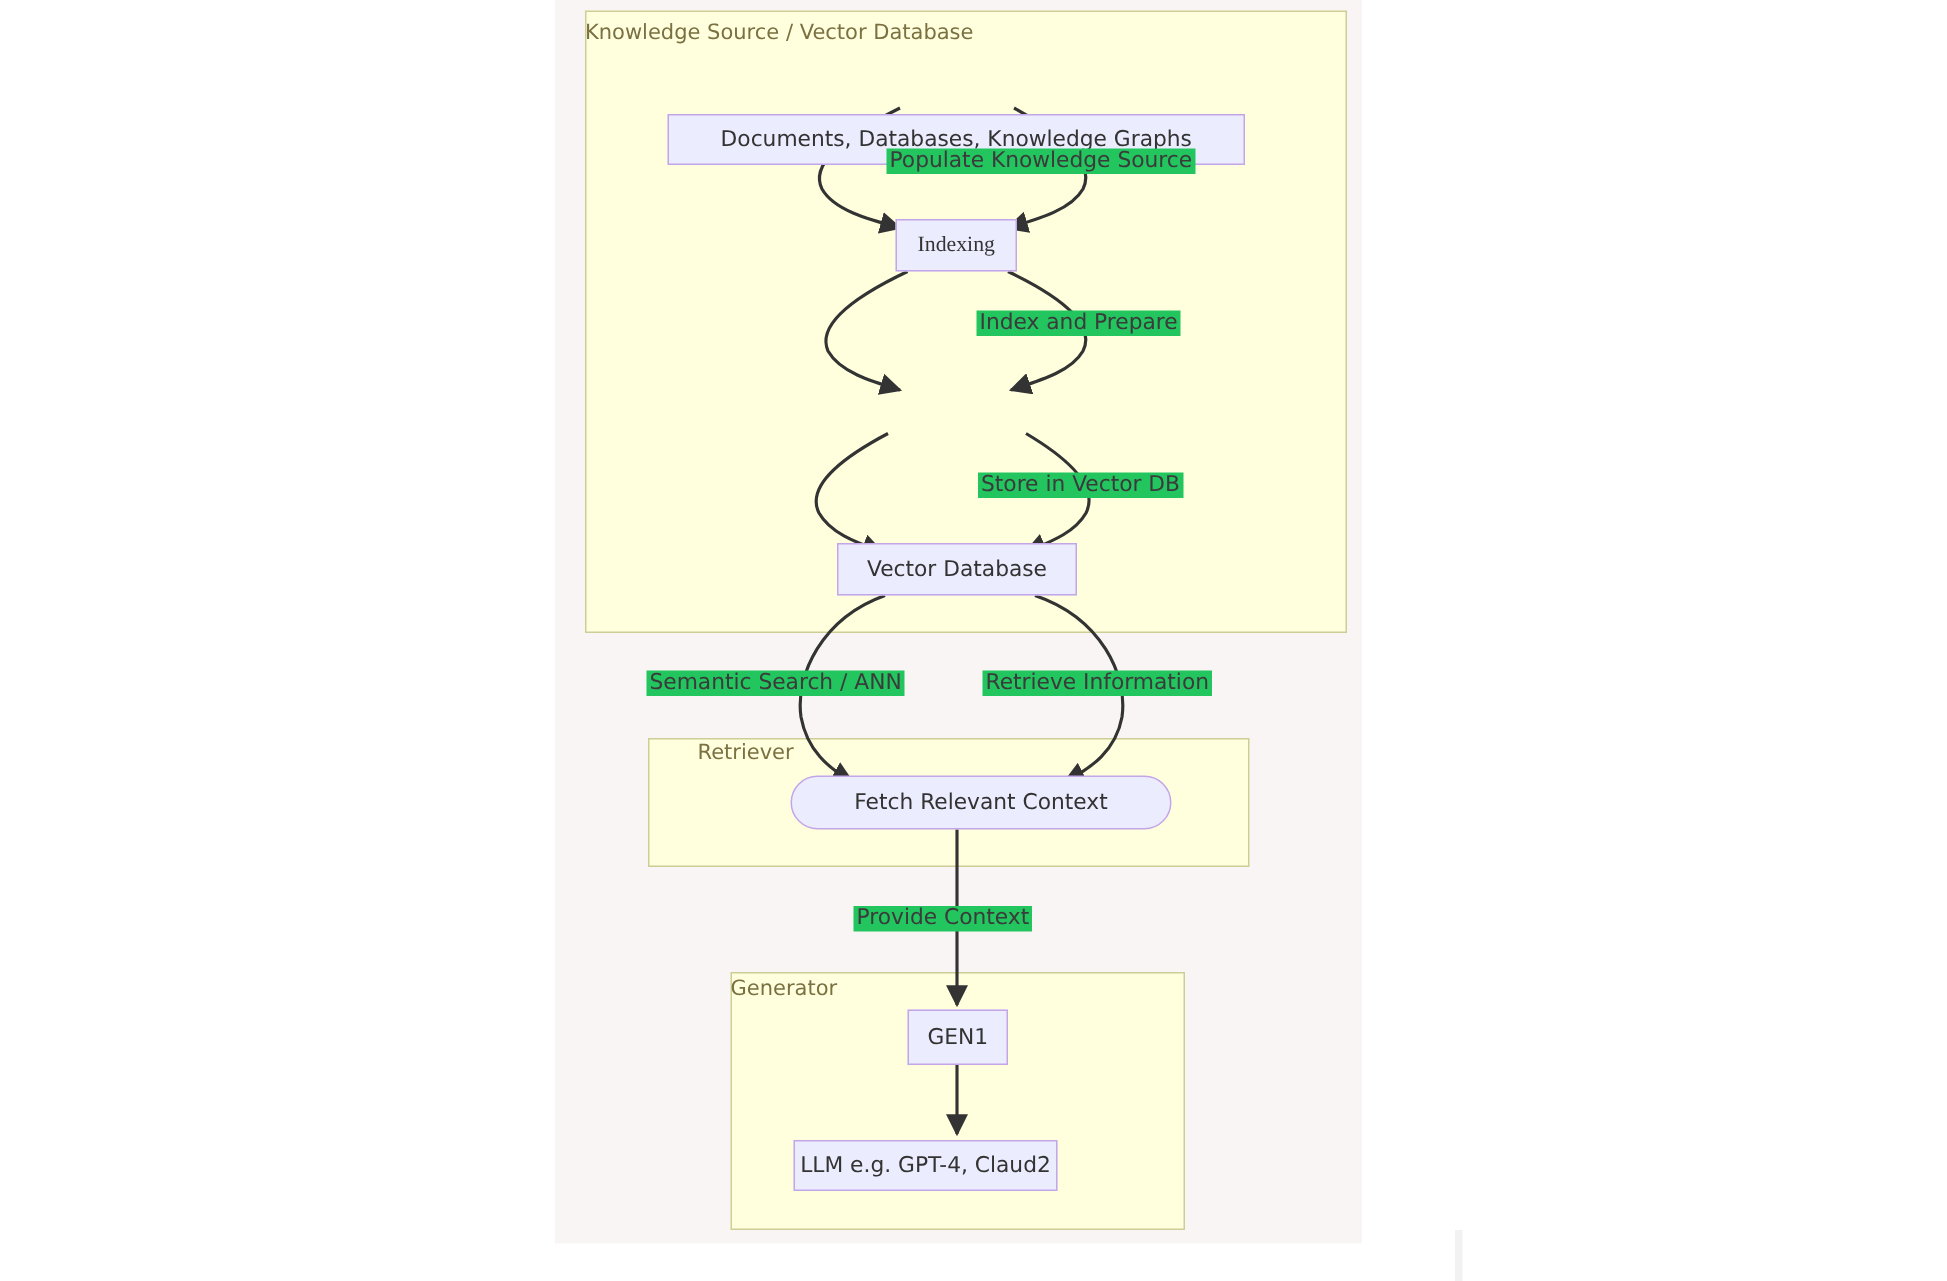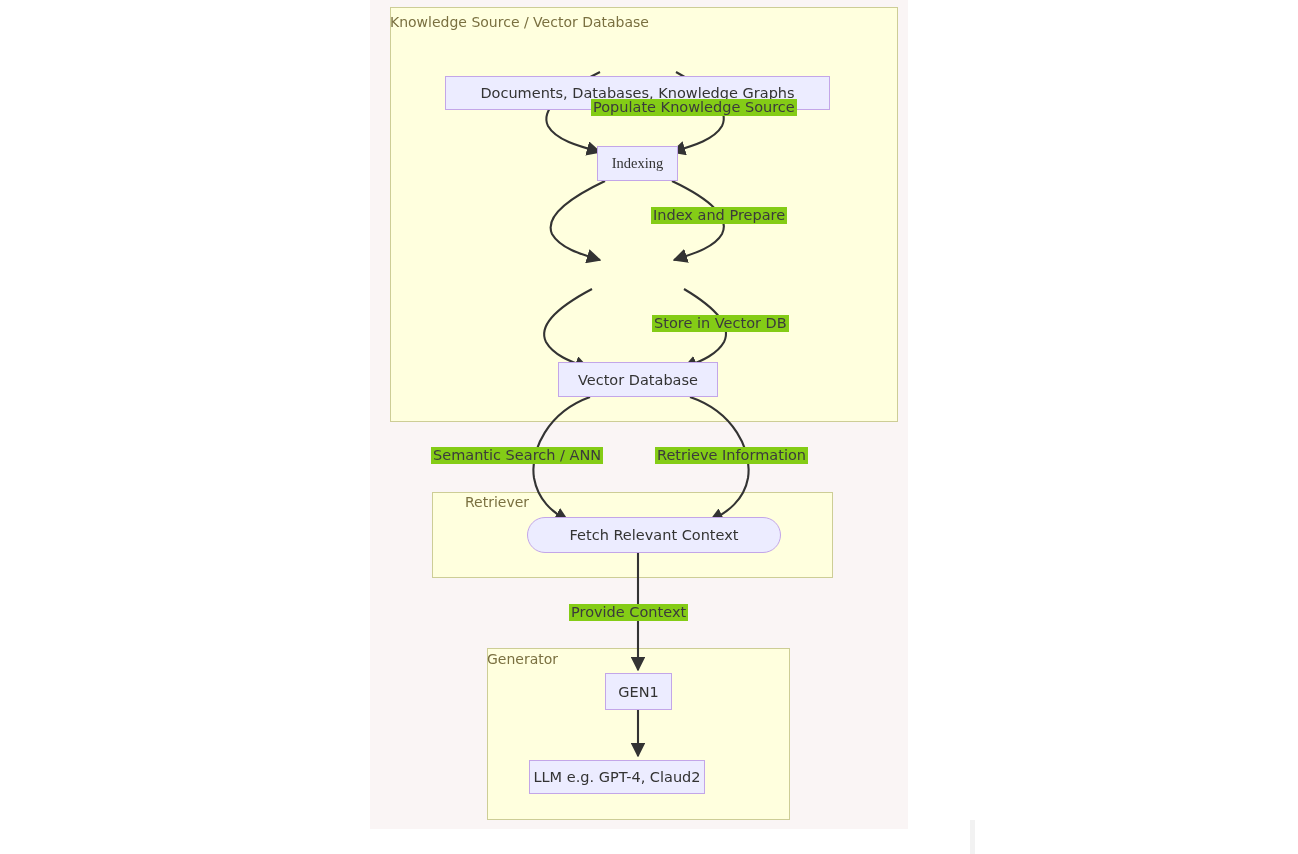--- a/index.html
+++ b/index.html
@@ -11,21 +11,21 @@
   #edges{position:absolute;left:0;top:0;width:1298px;height:854px;
          pointer-events:none;}
   .sg{position:absolute;background:#ffffde;border:1.3px solid #cdcd96;
       box-sizing:border-box;}
   .sg-title{position:absolute;text-align:left;font-size:14px;
             color:#7a7040;white-space:nowrap;}
   .node{position:absolute;background:#ececff;border:1.2px solid #c3a6e8;
         box-sizing:border-box;display:flex;align-items:center;
         justify-content:center;font-size:14.5px;color:#333333;
         white-space:nowrap;}
-  .elabel{position:absolute;background:#84cc16;color:#3b3b3b;
+  .elabel{position:absolute;background:#22c55e;color:#3b3b3b;
           font-size:14.5px;white-space:nowrap;padding:0 2px;
           line-height:17px;text-align:center;}
   .mark{position:absolute;background:#f2f2f2;}
 </style>
 </head>
 <body>
 
 <div id="stage">
   <div id="canvas"></div>
 

